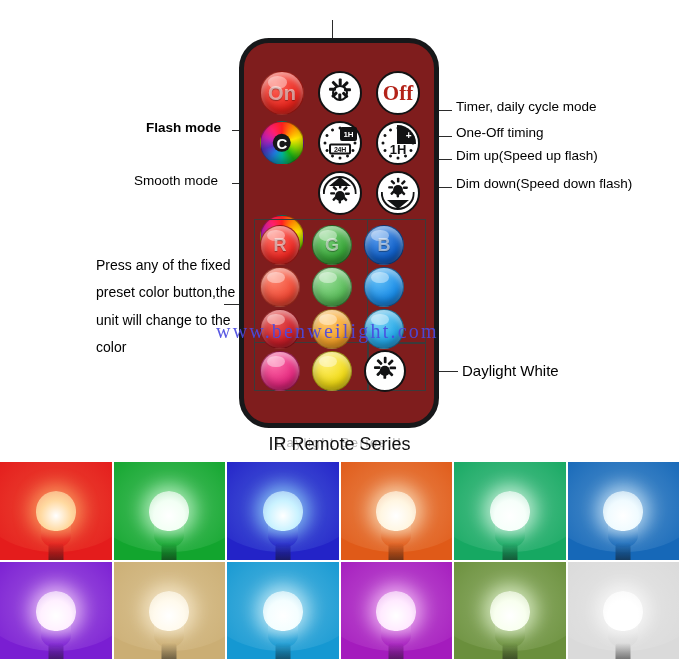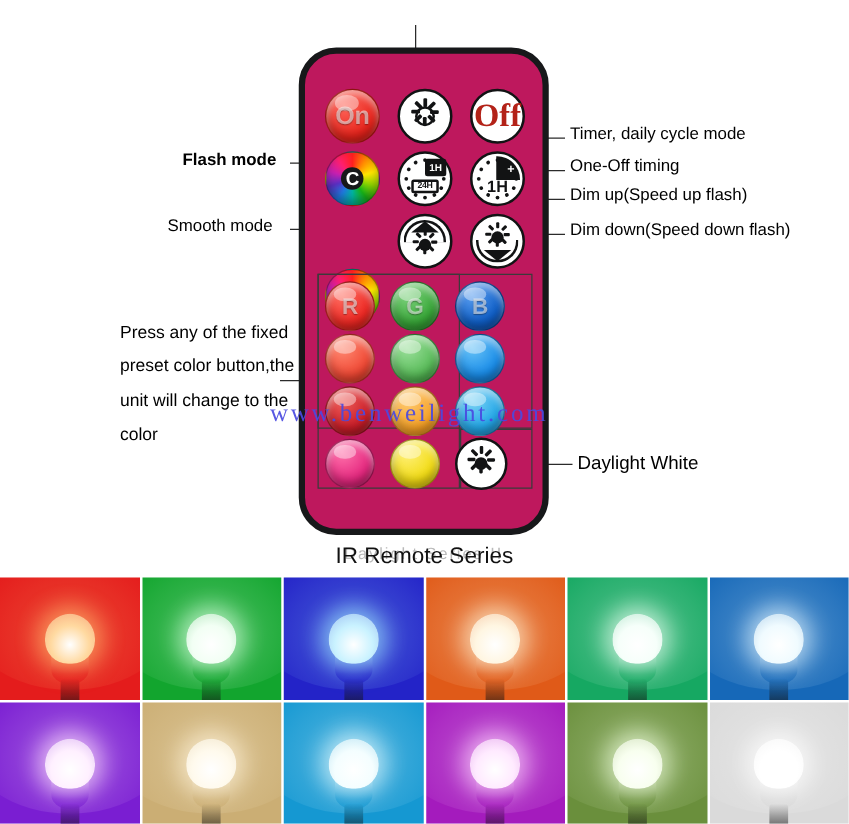--- a/index.html
+++ b/index.html
@@ -4,39 +4,39 @@
 <style>
   html,body{margin:0;padding:0;background:#ffffff;}
   body{width:679px;height:659px;overflow:hidden;font-family:"Liberation Sans",sans-serif;}
   #root{position:relative;width:679px;height:659px;background:#fff;}
 
   
   .diagram{position:absolute;left:0;top:0;width:679px;height:462px;background:#fff;}
 
   
   .remote{position:absolute;left:239px;top:38px;width:200px;height:390px;
-          border:5px solid #17181a;border-radius:30px;background:#be185d;box-sizing:border-box;}
+          border:5px solid #17181a;border-radius:30px;background:#7f1d1d;box-sizing:border-box;}
 
   .btn{position:absolute;box-sizing:border-box;}
 
   
   .cbtn{border-radius:50%;border:1px solid rgba(0,0,0,.35);
         box-shadow:inset 0 -5px 8px rgba(0,0,0,.28), inset 0 4px 6px rgba(255,255,255,.55);
         display:flex;align-items:center;justify-content:center;}
   .cbtn::after{content:"";position:absolute;left:16%;top:10%;width:46%;height:30%;
         border-radius:50%;background:rgba(255,255,255,.42);pointer-events:none;}
   .cbtn span{position:relative;z-index:3;font-family:"Liberation Sans",sans-serif;
         font-weight:bold;font-size:20px;color:rgba(255,255,255,.55);
         text-shadow:0 1px 1px rgba(0,0,0,.35);}
 
   
   .wbtn{border-radius:50%;background:#fff;border:2.5px solid #121314;
         display:flex;align-items:center;justify-content:center;}
 
-  .off-txt{font-family:"Liberation Serif",serif;font-weight:bold;font-size:26px;
+  .off-txt{font-family:"Liberation Serif",serif;font-weight:bold;font-size:21px;
            color:#b32218;letter-spacing:0px;}
 
   
   .wheel{border-radius:50%;position:relative;border:1px solid rgba(0,0,0,.4);
      background:conic-gradient(from 0deg,#ff1f1f,#ff8c00,#ffe400,#8fd400,#17b317,#00b3a0,#1f7ae0,#5a2fc2,#c61fb0,#ff1f6e,#ff1f1f);
      box-shadow:inset 0 -4px 7px rgba(0,0,0,.3);}
   .wheel .pip{position:absolute;left:50%;top:50%;transform:translate(-50%,-50%);
      width:44%;height:44%;border-radius:50%;background:#17181a;
      display:flex;align-items:center;justify-content:center;
      color:#fff;font-weight:bold;font-size:15px;font-family:"Liberation Sans",sans-serif;}

